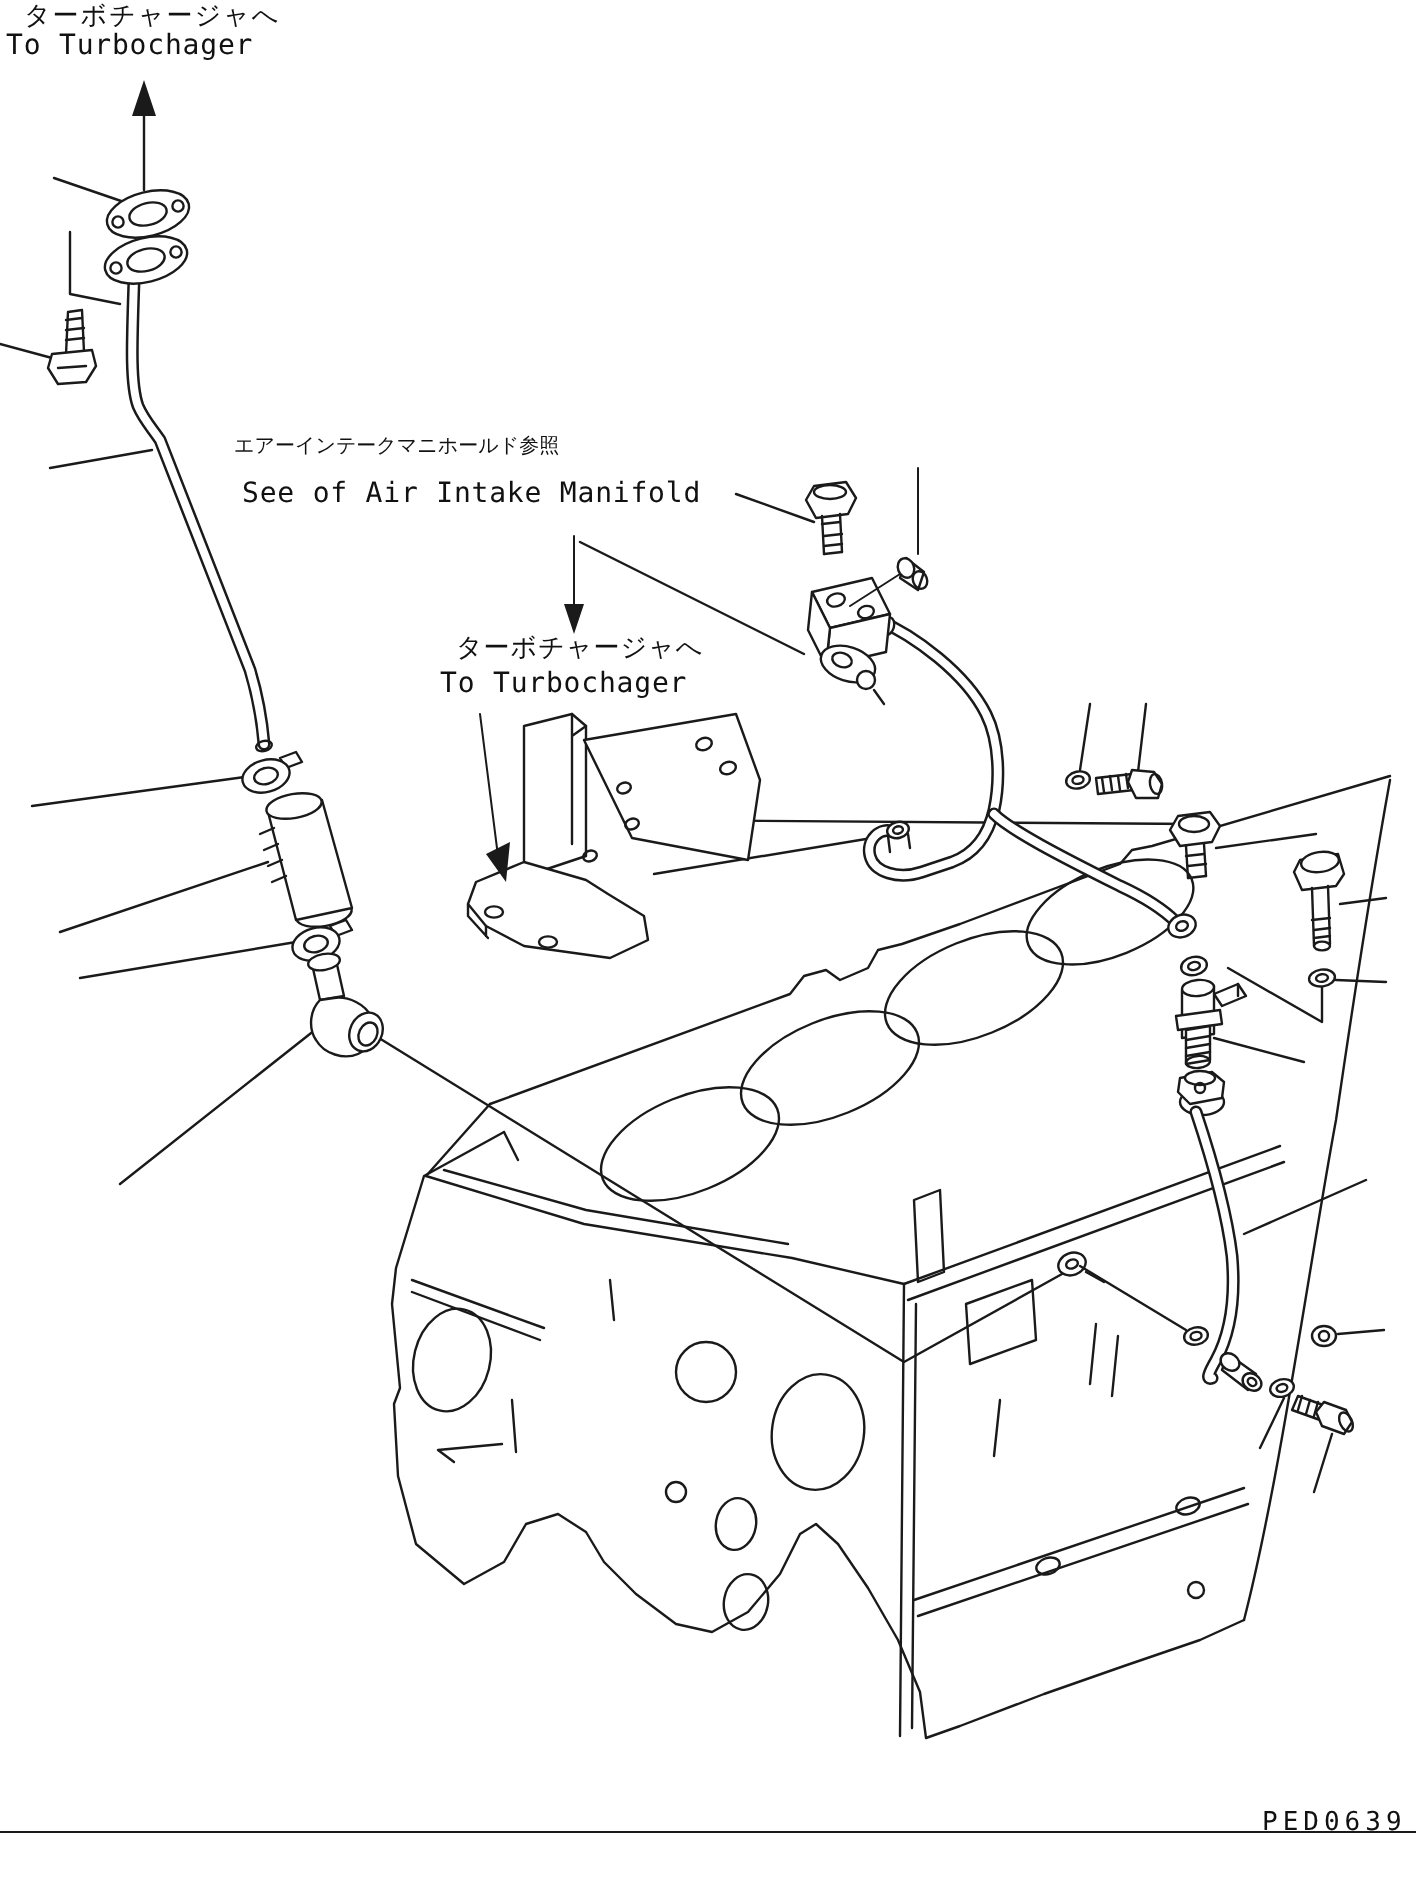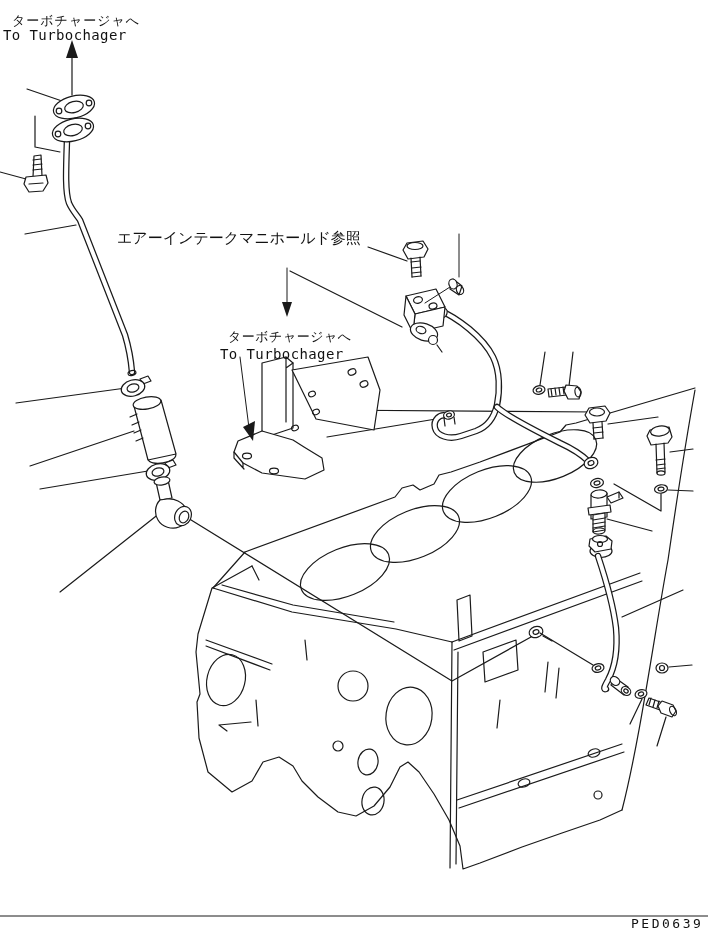--- a/index.html
+++ b/index.html
@@ -1,18 +1,18 @@
 <!DOCTYPE html>
 <html><head>
 <meta charset="utf-8">
 <style>
   html,body{margin:0;padding:0;background:#fff;}
   .stage{position:relative;width:708px;height:943px;background:#fff;overflow:hidden;
          font-family:"DejaVu Sans Mono","Liberation Mono",monospace;color:#111;}
-  .lbl{position:absolute;white-space:nowrap;line-height:1.1;margin-top:12px;}
+  .lbl{position:absolute;white-space:nowrap;line-height:1.1;}
   .jp{font-family:"DejaVu Sans","Liberation Sans",sans-serif;}
   .en{font-family:"DejaVu Sans Mono","Liberation Mono",monospace;}
   svg{position:absolute;left:0;top:0;}
   svg path,svg line,svg ellipse,svg circle,svg polygon,svg polyline{
     stroke:#1a1a1a;stroke-width:1.2;fill:none;stroke-linecap:round;stroke-linejoin:round;}
   svg .w{fill:#fff;}
   svg .f{fill:#1a1a1a;stroke:none;}
   svg .thin{stroke-width:1;}
   svg .po{stroke-width:6.5;}
   svg .pi{stroke:#fff;stroke-width:4;}
@@ -312,19 +312,20 @@
     <polygon class="w" points="662,701 673,705 676,711 672,717 661,713 658,706"></polygon>
     <ellipse cx="673" cy="711" rx="3" ry="5" transform="rotate(-25 673 711)"></ellipse>
   </g>
 
   <path class="thin" d="M0,916 L708,916"></path>
 </svg>
 
   <div class="lbl jp" style="left:12px;top:2px;font-size:13px;letter-spacing:1px;">ターボチャージャへ</div>
   <div class="lbl en" style="left:3px;top:16px;font-size:14px;letter-spacing:0.4px;">To Turbochager</div>
 
-  <div class="lbl jp" style="left:117px;top:218px;font-size:15px;text-align:right;">エアーインテークマニホールド参照</div>
+  <div class="lbl jp" style="left:117px;top:218px;font-size:10px;text-align:right;">エアーインテークマニホールド参照</div>
+  <div class="lbl en" style="left:121px;top:240px;font-size:14px;letter-spacing:0.4px;">See of Air Intake Manifold</div>
 
   <div class="lbl jp" style="left:228px;top:318px;font-size:13px;letter-spacing:0.5px;">ターボチャージャへ</div>
   <div class="lbl en" style="left:220px;top:335px;font-size:14px;letter-spacing:0.4px;">To Turbochager</div>
 
   <div class="lbl en" style="left:631px;top:905px;font-size:13px;letter-spacing:2.5px;">PED0639</div>
 </div>
 
 </body></html>

